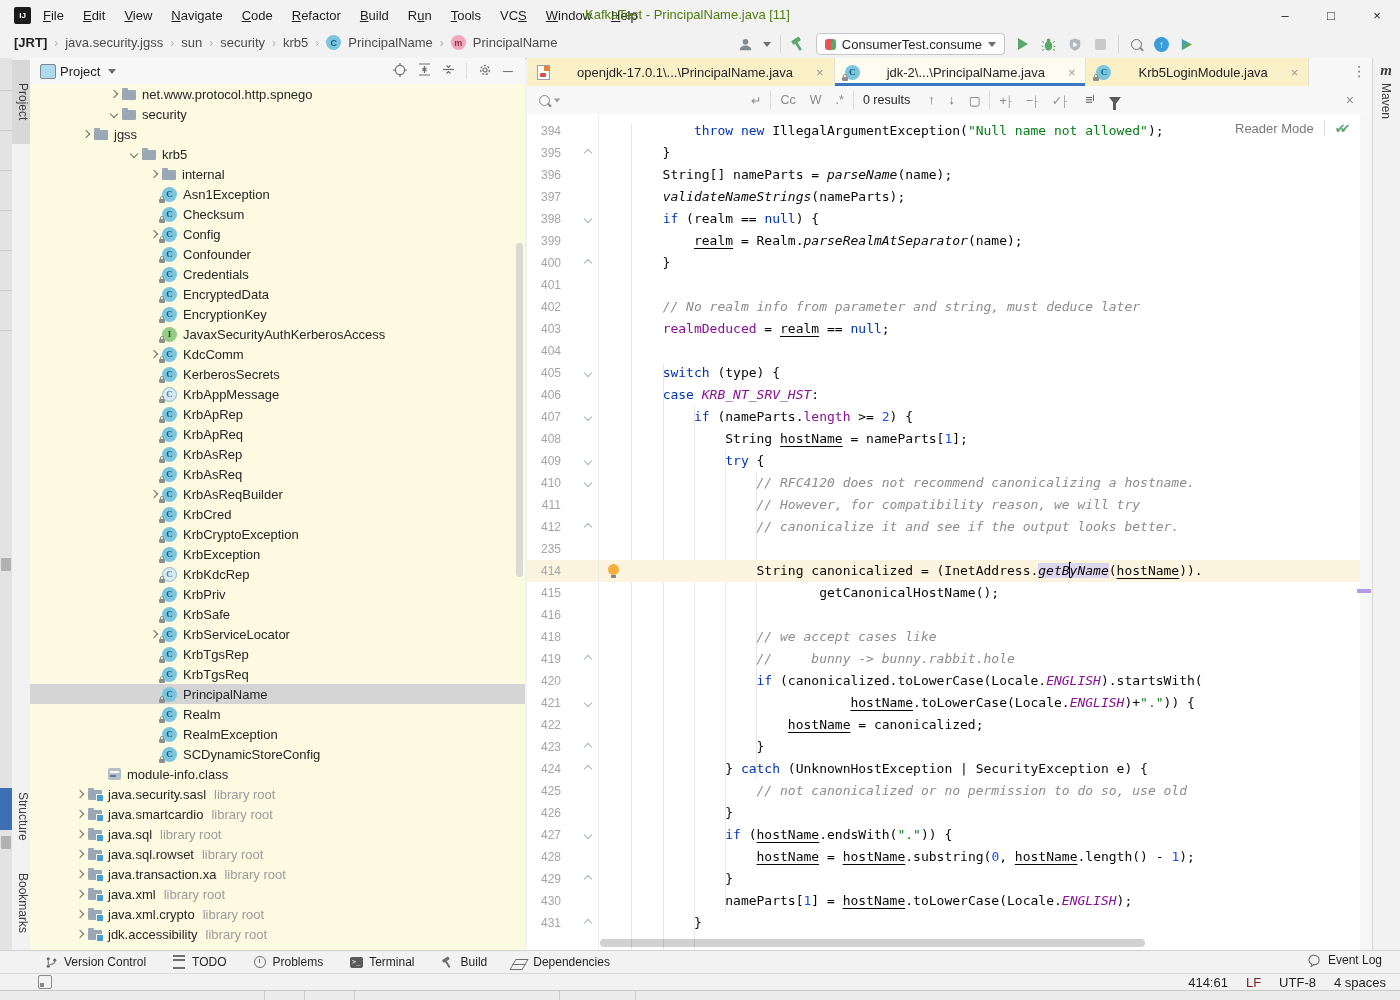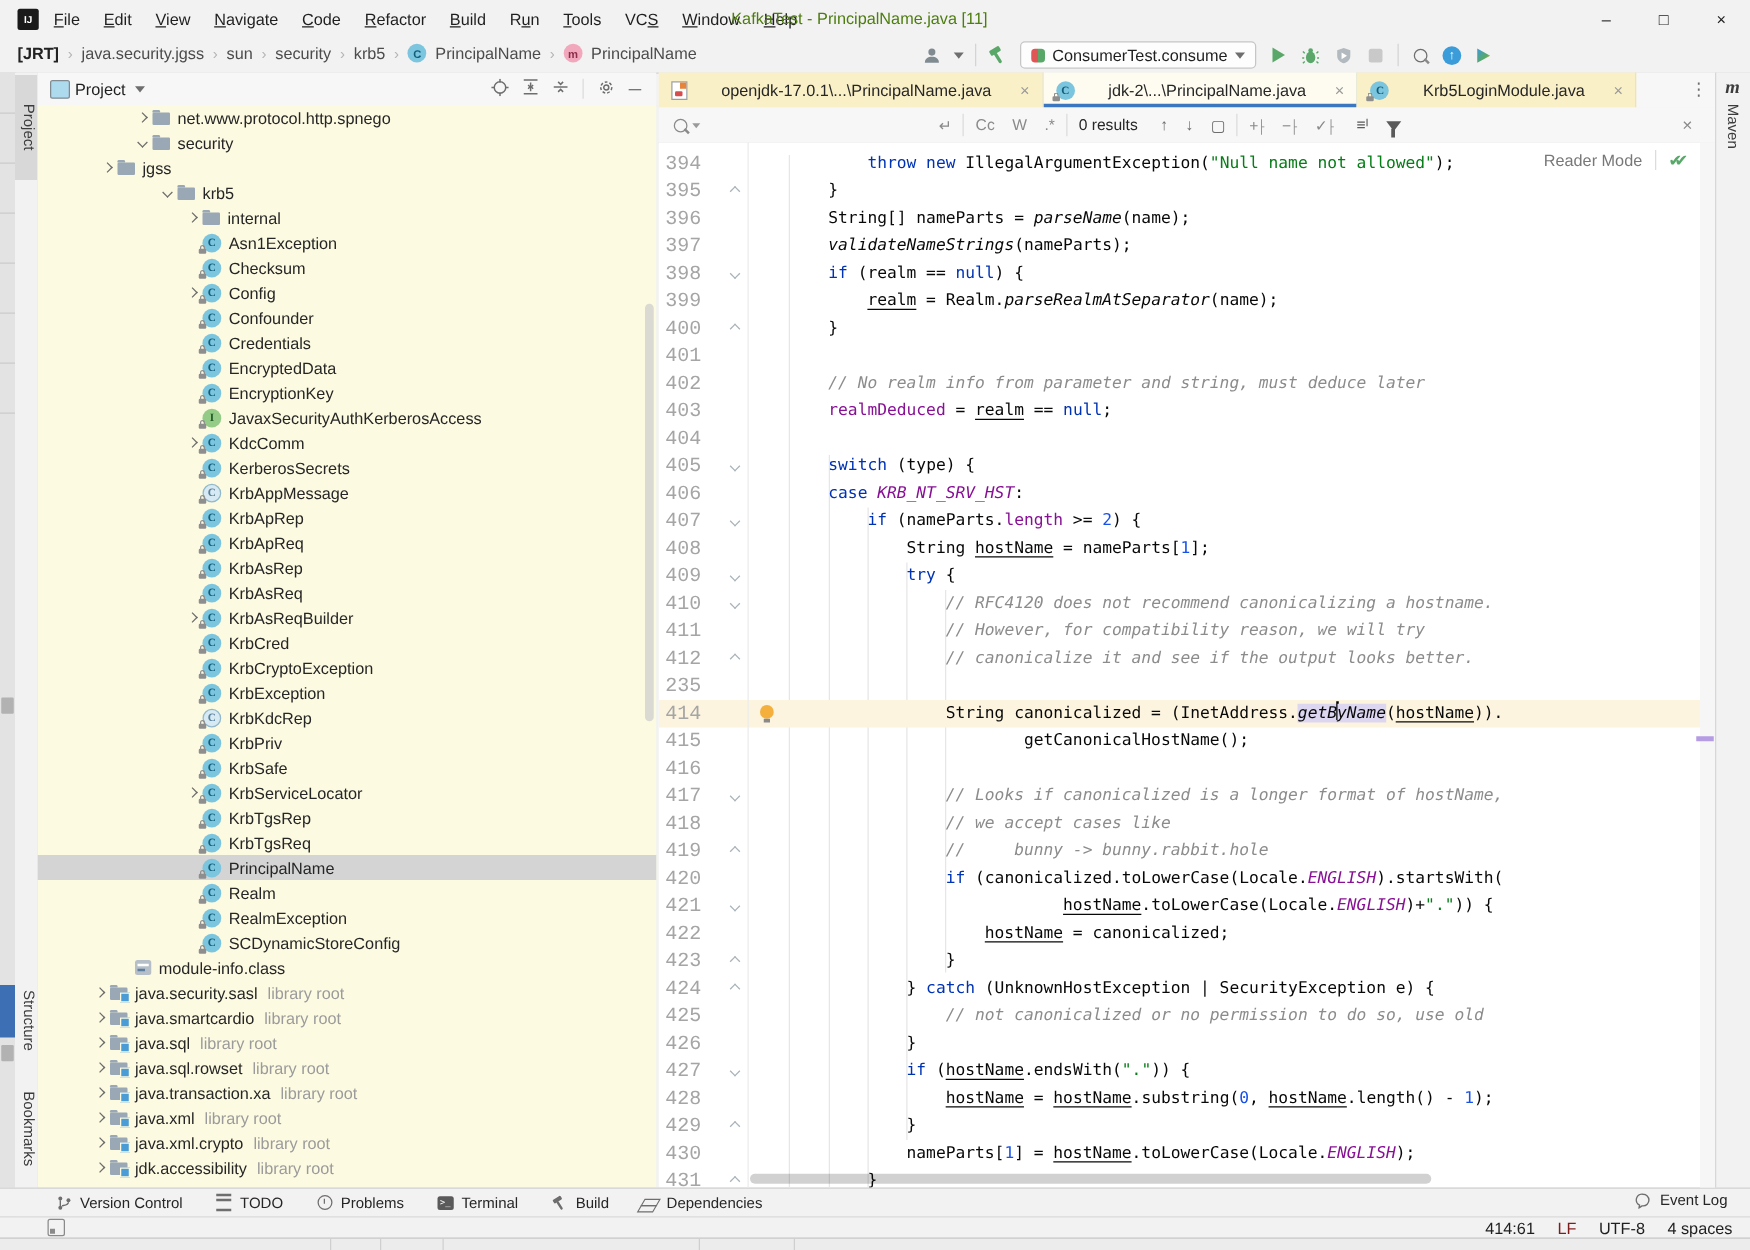--- a/index.html
+++ b/index.html
@@ -97,22 +97,22 @@
   .mag::after{content:"";position:absolute;left:7px;top:8px;width:5px;height:1.6px;background:#8a8a8a;transform:rotate(45deg);}
   .funnel{width:0;height:0;border-left:6px solid transparent;border-right:6px solid transparent;border-top:8px solid #5a5a5a;position:relative;display:inline-block;}
   .funnel::after{content:"";position:absolute;left:-1.5px;top:-2px;width:3px;height:7px;background:#5a5a5a;}
   
   #editor{left:527px;top:114px;width:845px;height:836px;background:#FFFFFF;overflow:hidden;}
   .iguide{position:absolute;width:1px;background:#E6E6E6;z-index:1;}
   #code-rows{position:absolute;left:0;top:6px;width:845px;z-index:2;}
   .crow{position:relative;height:22px;line-height:22px;white-space:pre;
         font-family:"DejaVu Sans Mono","Liberation Mono",monospace;font-size:13px;color:#080808;}
   .crow.cur{background:#FCF4DE;}
-  .ln{position:absolute;left:0;top:0;width:34px;text-align:right;color:#A5A5A5;font-size:16px;
-      font-family:Liberation Mono, monospace;}
+  .ln{position:absolute;left:0;top:0;width:34px;text-align:right;color:#A5A5A5;font-size:12px;
+      font-family:Liberation Sans, sans-serif;}
   .fold{position:absolute;left:58px;top:8px;}
   .fold span{width:5px;height:5px;border-right:1.3px solid #A8B2BA;border-bottom:1.3px solid #A8B2BA;display:block;}
   .fold.fv span{transform:rotate(45deg);}
   .fold.fu span{transform:rotate(-135deg);}
   .codetext{position:absolute;left:73px;top:0;}
   .k{color:#0033B3;}.s{color:#067D17;}.c{color:#8C8C8C;font-style:italic;}.n{color:#1750EB;}
   .f{color:#871094;}.t{color:#871094;font-style:italic;}.m{font-style:italic;}
   .u{text-decoration:underline;text-underline-offset:3px;}
   .g{font-style:italic;background:#DDD6F0;}
   .caret{display:inline-block;width:2px;height:15px;background:#000;vertical-align:-2px;margin:0 -1px;}
@@ -775,21 +775,20 @@
         <div class="crow"><span class="ln">407</span><span class="fold fv"><span></span></span><span class="codetext"><span>            </span><span class="k">if</span><span> (nameParts.</span><span class="f">length</span><span> &gt;= </span><span class="n">2</span><span>) {</span></span></div>
         <div class="crow"><span class="ln">408</span><span class="codetext"><span>                String </span><span class="u">hostName</span><span> = nameParts[</span><span class="n">1</span><span>];</span></span></div>
         <div class="crow"><span class="ln">409</span><span class="fold fv"><span></span></span><span class="codetext"><span>                </span><span class="k">try</span><span> {</span></span></div>
         <div class="crow"><span class="ln">410</span><span class="fold fv"><span></span></span><span class="codetext"><span>                    </span><span class="c">// RFC4120 does not recommend canonicalizing a hostname.</span></span></div>
         <div class="crow"><span class="ln">411</span><span class="codetext"><span>                    </span><span class="c">// However, for compatibility reason, we will try</span></span></div>
         <div class="crow"><span class="ln">412</span><span class="fold fu"><span></span></span><span class="codetext"><span>                    </span><span class="c">// canonicalize it and see if the output looks better.</span></span></div>
         <div class="crow"><span class="ln">235</span><span class="codetext"></span></div>
         <div class="crow cur"><span class="ln">414</span><span class="bulb"></span><span class="codetext"><span>                    String canonicalized = (InetAddress.</span><span class="g">getB</span><span class="caret"></span><span class="g">yName</span><span>(</span><span class="u">hostName</span><span>)).</span></span></div>
         <div class="crow"><span class="ln">415</span><span class="codetext"><span>                            getCanonicalHostName();</span></span></div>
         <div class="crow"><span class="ln">416</span><span class="codetext"></span></div>
-        <div class="crow"><span class="ln">417</span><span class="fold fv"><span></span></span><span class="codetext"><span>                    </span><span class="c">// Looks if canonicalized is a longer format of hostName,</span></span></div>
         <div class="crow"><span class="ln">418</span><span class="codetext"><span>                    </span><span class="c">// we accept cases like</span></span></div>
         <div class="crow"><span class="ln">419</span><span class="fold fu"><span></span></span><span class="codetext"><span>                    </span><span class="c">//     bunny -&gt; bunny.rabbit.hole</span></span></div>
         <div class="crow"><span class="ln">420</span><span class="codetext"><span>                    </span><span class="k">if</span><span> (canonicalized.toLowerCase(Locale.</span><span class="t">ENGLISH</span><span>).startsWith(</span></span></div>
         <div class="crow"><span class="ln">421</span><span class="fold fv"><span></span></span><span class="codetext"><span>                                </span><span class="u">hostName</span><span>.toLowerCase(Locale.</span><span class="t">ENGLISH</span><span>)+</span><span class="s">"."</span><span>)) {</span></span></div>
         <div class="crow"><span class="ln">422</span><span class="codetext"><span>                        </span><span class="u">hostName</span><span> = canonicalized;</span></span></div>
         <div class="crow"><span class="ln">423</span><span class="fold fu"><span></span></span><span class="codetext"><span>                    }</span></span></div>
         <div class="crow"><span class="ln">424</span><span class="fold fu"><span></span></span><span class="codetext"><span>                } </span><span class="k">catch</span><span> (UnknownHostException | SecurityException e) {</span></span></div>
         <div class="crow"><span class="ln">425</span><span class="codetext"><span>                    </span><span class="c">// not canonicalized or no permission to do so, use old</span></span></div>
         <div class="crow"><span class="ln">426</span><span class="codetext"><span>                }</span></span></div>
         <div class="crow"><span class="ln">427</span><span class="fold fv"><span></span></span><span class="codetext"><span>                </span><span class="k">if</span><span> (</span><span class="u">hostName</span><span>.endsWith(</span><span class="s">"."</span><span>)) {</span></span></div>

